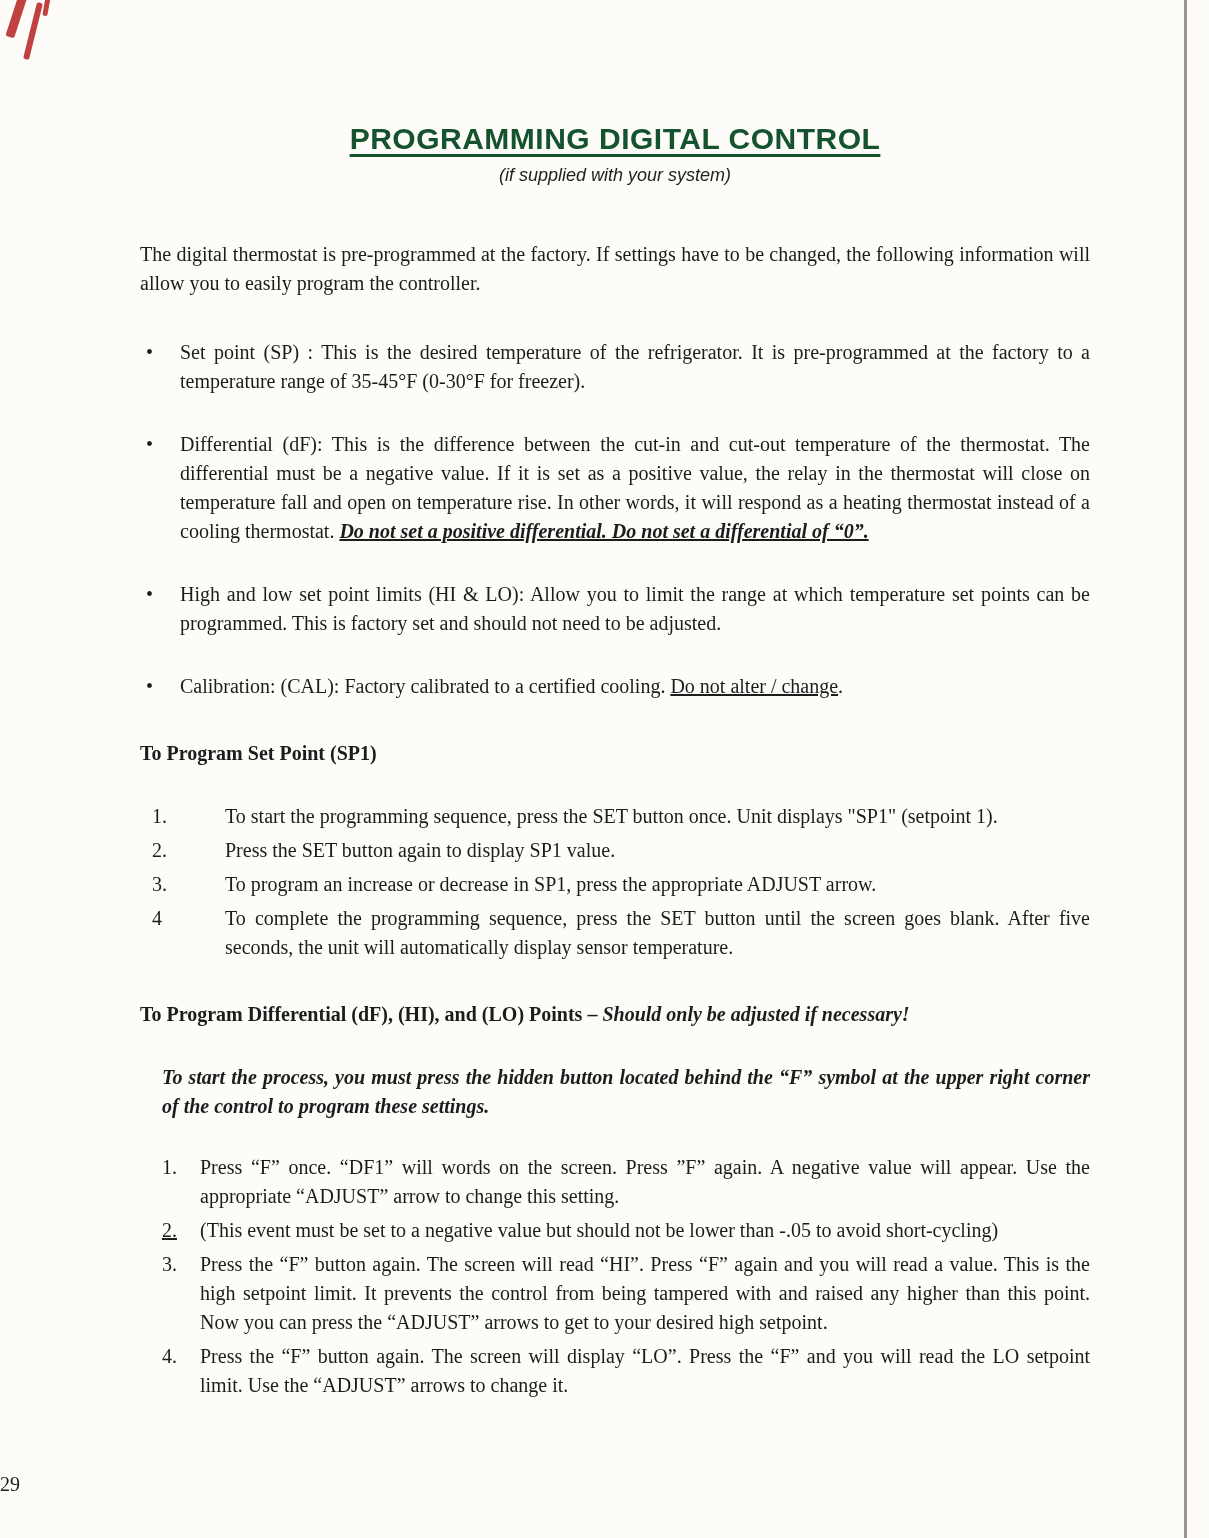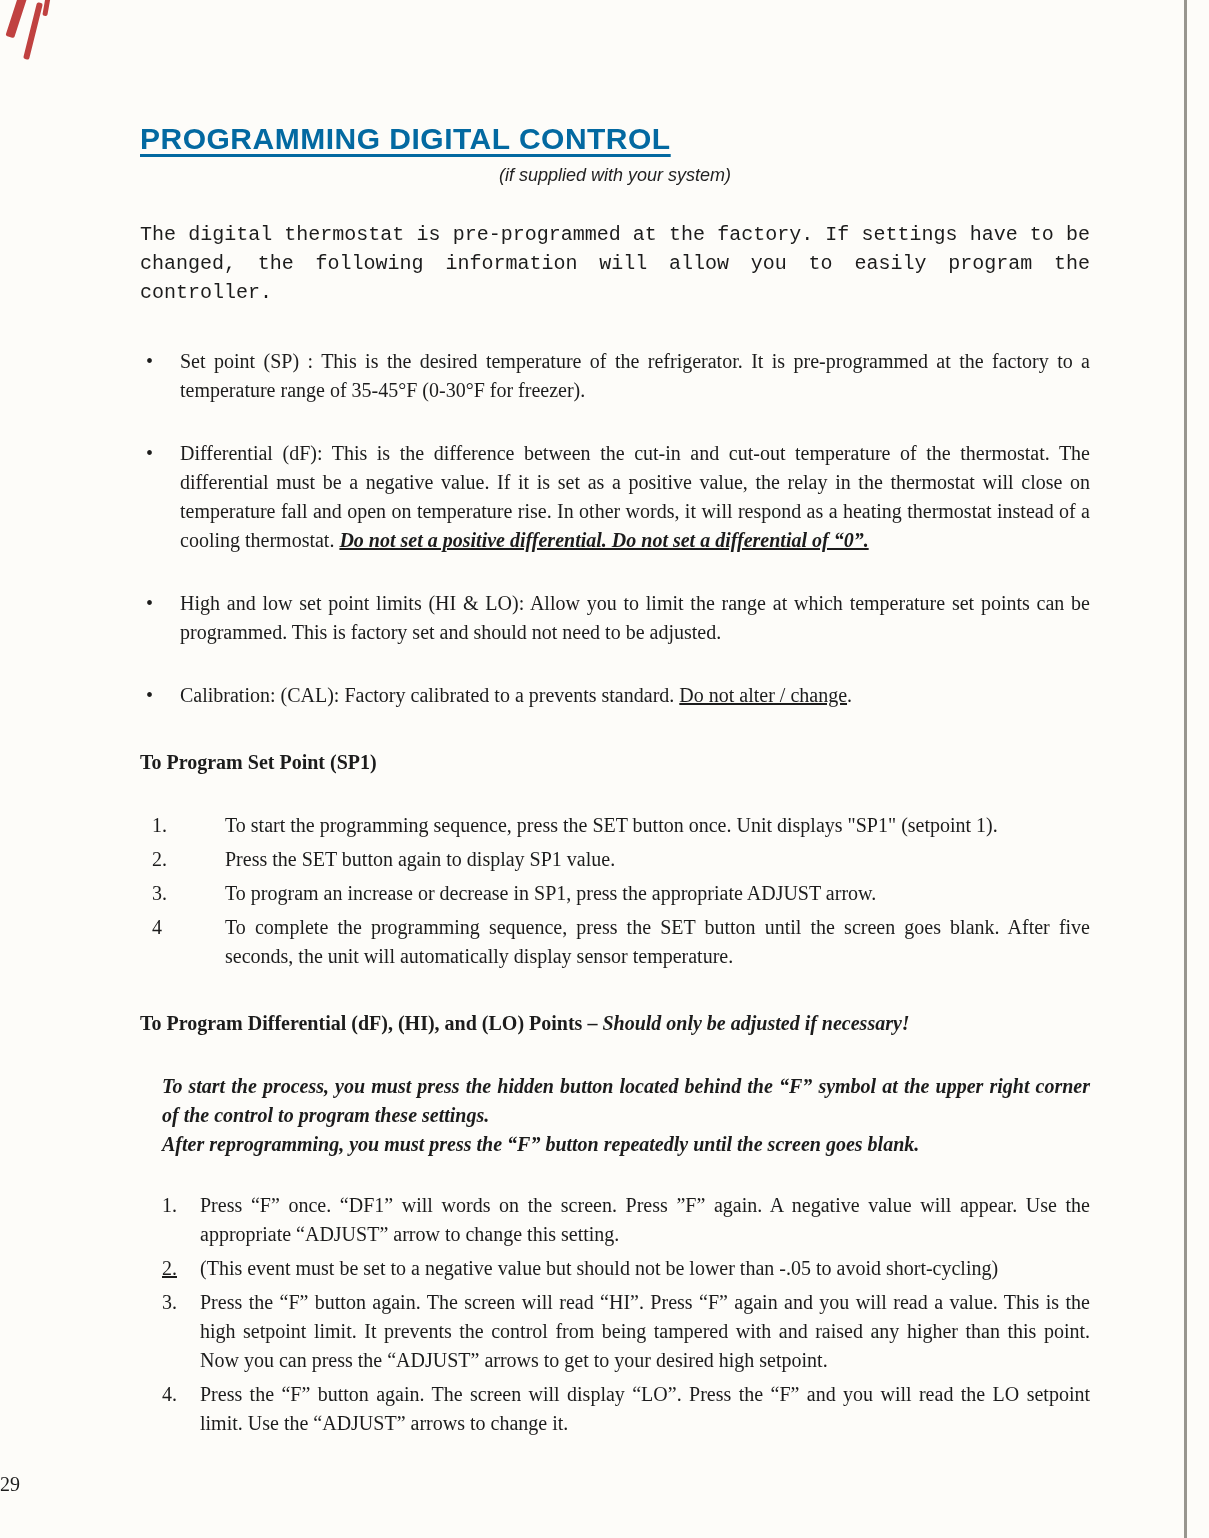--- a/index.html
+++ b/index.html
@@ -27,36 +27,36 @@
     position: absolute;
     left: 140px;
     top: 122px;
     width: 950px;
   }
   .title {
     font-family: "Liberation Sans", sans-serif;
     font-size: 30px;
     font-weight: bold;
     letter-spacing: 0.5px;
-    text-align: left;
+    text-align: center;
     text-decoration: underline;
     text-decoration-thickness: 3px;
     text-underline-offset: 5px;
-    color: #0369a1;
+    color: #14532d;
   }
   .subtitle {
     font-family: "Liberation Sans", sans-serif;
     font-size: 18px;
     font-style: italic;
     text-align: center;
     margin-top: 9px;
     color: #222;
   }
   .body-text { font-size: 20px; line-height: 29px; text-align: justify; }
-  .intro { margin-top: 34px; font-family: Liberation Mono, monospace; }
+  .intro { margin-top: 54px; }
   .bullet-list { margin-top: 40px; list-style: none; }
   .bullet-item { display: flex; margin-bottom: 34px; }
   .bullet-item:last-child { margin-bottom: 0; }
   .bullet-dot { width: 40px; flex: 0 0 40px; padding-left: 6px; font-size: 20px; line-height: 29px; }
   .bullet-text { flex: 1; }
   .emph-strong { font-weight: bold; font-style: italic; text-decoration: underline; margin-top: 11px; }
   .emph-underline { text-decoration: underline; }
   .section-heading {
     margin-top: 38px;
     font-size: 20px;
@@ -110,21 +110,21 @@
       <li class="bullet-item">
         <span class="bullet-dot">•</span>
         <span class="bullet-text body-text"><span>Differential (dF):  This is the difference between the cut-in and cut-out temperature of the thermostat.  The differential must be a negative value.  If it is set as a positive value, the relay in the thermostat will close on temperature fall and open on temperature rise.  In other words, it will respond as a heating thermostat instead of a cooling thermostat.  </span><span class="emph-strong">Do not set a positive differential.  Do not set a differential of “0”.</span></span>
       </li>
       <li class="bullet-item">
         <span class="bullet-dot">•</span>
         <span class="bullet-text body-text"><span>High and low set point limits (HI &amp; LO): Allow you to limit the range at which temperature set points can be programmed.  This is factory set and should not need to be adjusted.</span></span>
       </li>
       <li class="bullet-item">
         <span class="bullet-dot">•</span>
-        <span class="bullet-text body-text"><span>Calibration: (CAL): Factory calibrated to a prevents standard.  </span><span class="emph-underline">Do not alter / change</span><span>.</span></span>
+        <span class="bullet-text body-text"><span>Calibration: (CAL): Factory calibrated to a certified cooling.  </span><span class="emph-underline">Do not alter / change</span><span>.</span></span>
       </li>
     </ul>
 
     <div class="section-heading"><span class="heading-underline">To Program Set Point (SP1)</span></div>
 
     <div class="num-list list1">
       <div class="num-row">
         <span class="num-col">1.</span>
         <span class="num-text body-text">To start the programming sequence, press the SET button once.  Unit displays "SP1" (setpoint 1).</span>
       </div>
@@ -139,21 +139,20 @@
       <div class="num-row">
         <span class="num-col">4</span>
         <span class="num-text body-text">To complete the programming sequence, press the SET button until the screen goes blank. After five seconds, the unit will automatically display sensor temperature.</span>
       </div>
     </div>
 
     <div class="section-heading"><span class="heading-underline">To Program Differential (dF), (HI), and (LO) Points</span><span> – </span><span class="heading-note">Should only be adjusted if necessary!</span></div>
 
     <div class="italic-note body-text">
       <p>To start the process, you must press the hidden button located behind the “F” symbol at the upper right corner of the control to program these settings.</p>
-      <p>After reprogramming, you must press the “F” button repeatedly until the screen goes blank.</p>
     </div>
 
     <div class="num-list list2">
       <div class="num-row">
         <span class="num-col">1.</span>
         <span class="num-text body-text">Press “F” once. “DF1” will words on the screen. Press ”F” again. A negative value will appear. Use the appropriate “ADJUST” arrow to change this setting.</span>
       </div>
       <div class="num-row">
         <span class="num-col num-underlined">2.</span>
         <span class="num-text body-text">(This event must be set to a negative value but should not be lower than -.05 to avoid short-cycling)</span>

